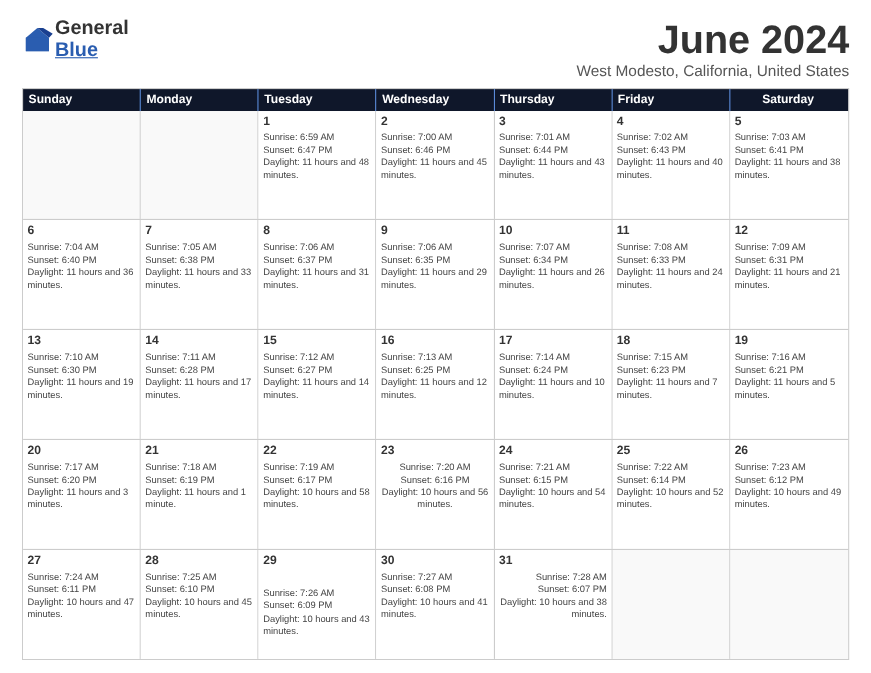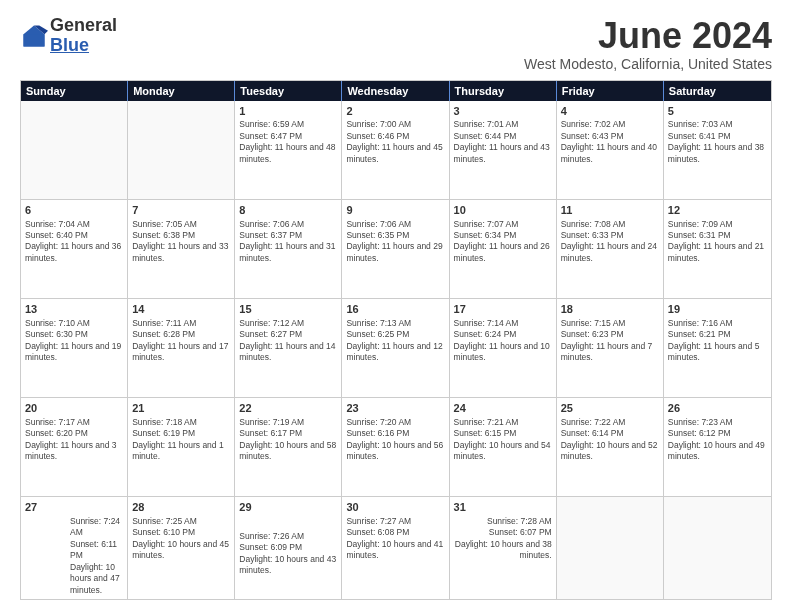--- a/index.html
+++ b/index.html
@@ -65,21 +65,21 @@
       background: #0f172a;
     }
     .cal-header-cell {
       color: #fff;
       font-size: 11px;
       font-weight: bold;
       padding: 4px 5px;
       text-align: left;
       border-right: 1px solid #5a8ad8;
     }
-    .cal-header-cell:last-child { border-right: none; }
+    .cal-header-cell:last-child { border-right: none; margin-left: 24px; }
     .cal-body {
       display: flex;
       flex-direction: column;
       flex: 1;
     }
     .cal-row {
       display: grid;
       grid-template-columns: repeat(7, 1fr);
       flex: 1;
       border-top: 1px solid #ccc;
@@ -280,21 +280,21 @@
 Daylight: 11 hours and 1 minute.</div>
           </div>
           <div class="cal-cell">
             <span class="day-num">22</span>
             <div class="cell-text" style="white-space: pre-line;">Sunrise: 7:19 AM
 Sunset: 6:17 PM
 Daylight: 10 hours and 58 minutes.</div>
           </div>
           <div class="cal-cell">
             <span class="day-num">23</span>
-            <div class="cell-text" style="white-space: pre-line;">Sunrise: 7:20 AM
+            <div class="cell-text" style="white-space: pre-line; text-align: center;">Sunrise: 7:20 AM
 Sunset: 6:16 PM
 Daylight: 10 hours and 56 minutes.</div>
           </div>
           <div class="cal-cell">
             <span class="day-num">24</span>
             <div class="cell-text" style="white-space: pre-line;">Sunrise: 7:21 AM
 Sunset: 6:15 PM
 Daylight: 10 hours and 54 minutes.</div>
           </div>
           <div class="cal-cell">
@@ -306,21 +306,21 @@
           <div class="cal-cell">
             <span class="day-num">26</span>
             <div class="cell-text" style="white-space: pre-line;">Sunrise: 7:23 AM
 Sunset: 6:12 PM
 Daylight: 10 hours and 49 minutes.</div>
           </div>
         </div>
         <div class="cal-row">
           <div class="cal-cell">
             <span class="day-num">27</span>
-            <div class="cell-text" style="white-space: pre-line; margin-left: 45px;">Sunrise: 7:24 AM
+            <div class="cell-text" style="white-space: pre-line;">Sunrise: 7:24 AM
 Sunset: 6:11 PM
 Daylight: 10 hours and 47 minutes.</div>
           </div>
           <div class="cal-cell">
             <span class="day-num">28</span>
             <div class="cell-text" style="white-space: pre-line;">Sunrise: 7:25 AM
 Sunset: 6:10 PM
 Daylight: 10 hours and 45 minutes.</div>
           </div>
           <div class="cal-cell">

